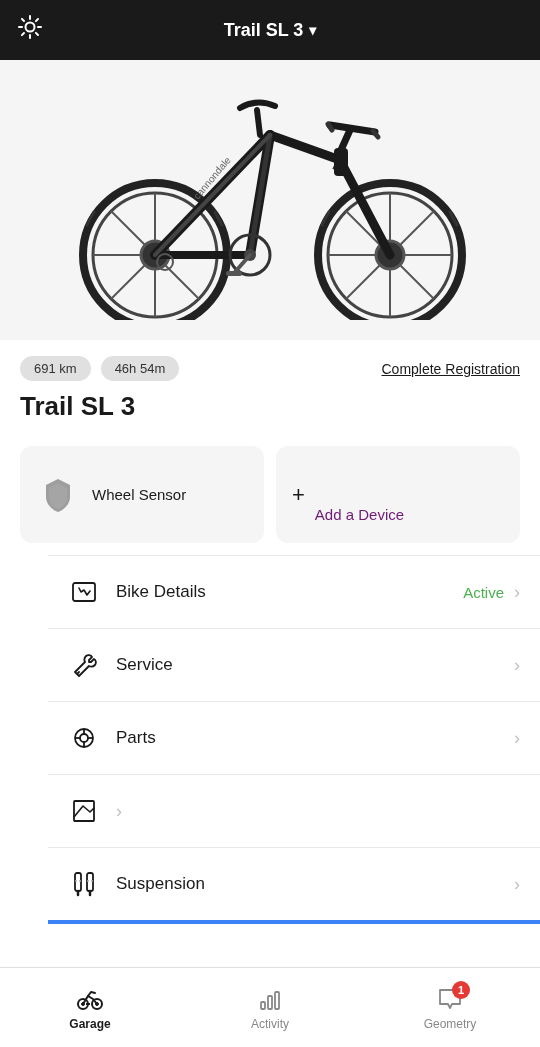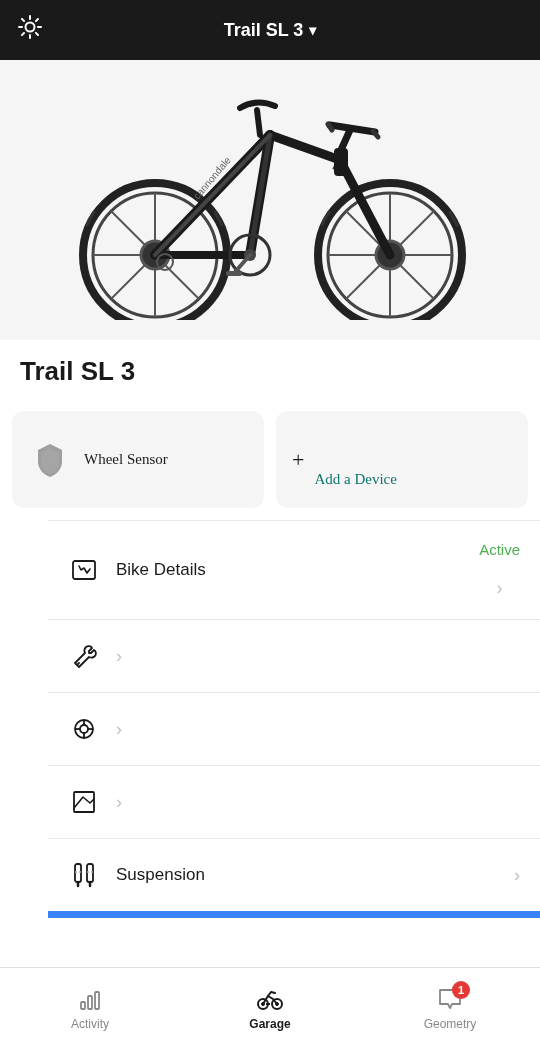--- a/index.html
+++ b/index.html
@@ -84,23 +84,22 @@
       font-size: 26px;
       font-weight: 700;
       color: #1a1a1a;
       margin-bottom: 16px;
     }
 
     
     .device-cards {
       display: flex;
       gap: 12px;
-      padding: 0 12px;
+      padding: 0 20px;
       margin-bottom: 8px;
-      font-family: Liberation Serif, serif;
     }
     .device-card {
       flex: 1;
       background: #f5f5f5;
       border-radius: 12px;
       padding: 20px 16px;
       display: flex;
       align-items: center;
       gap: 12px;
       cursor: pointer;
@@ -129,59 +128,58 @@
     }
     .add-icon {
       font-size: 22px;
       color: #1a1a1a;
       font-weight: 300;
       line-height: 1;
     }
     .add-label {
       font-size: 15px;
       font-weight: 500;
-      color: #0f766e;
+      color: #701a75;
       margin-top: 40px;
     }
 
     
     .menu-list {
       margin-top: 12px;
       padding-left: 48px;
     }
     .menu-item {
       display: flex;
       align-items: center;
       padding: 20px 20px;
       border-top: 1px solid #e8e8e8;
       cursor: pointer;
     }
     .menu-item:last-child {
-      border-bottom: 7px solid #3b82f6;
+      border-bottom: 4px solid #3b82f6;
     }
     .menu-item-icon {
       width: 32px;
       height: 32px;
       display: flex;
       align-items: center;
       justify-content: center;
       margin-right: 16px;
       flex-shrink: 0;
     }
     .menu-item-label {
       font-size: 17px;
       font-weight: 400;
       color: #1a1a1a;
       flex: 1;
     }
     .menu-item-right {
       display: flex;
       align-items: center;
-      gap: 20px;
-      flex-direction: column;
+      gap: 10px;
     }
     .active-text {
       color: #7c7c7c;
       font-size: 15px;
     }
     .active-text.green {
       color: #4CAF50;
     }
     .chevron-right {
       color: #c0c0c0;
@@ -334,20 +332,25 @@
       <path d="M37 145 Q40 138 44 132" stroke="#333" stroke-width="3" stroke-linecap="round"></path>
       <path d="M172 145 Q168 138 165 132" stroke="#333" stroke-width="3" stroke-linecap="round"></path>
       <path d="M272 145 Q275 138 279 132" stroke="#333" stroke-width="3" stroke-linecap="round"></path>
       <path d="M407 145 Q403 138 400 132" stroke="#333" stroke-width="3" stroke-linecap="round"></path>
 
       <text x="148" y="120" font-size="10" fill="#666" transform="rotate(-50, 148, 120)" font-family="Arial">cannondale</text>
     </svg>
   </div>
 
   <div class="bike-info">
+    <div class="stats-row">
+      <span class="stat-badge">691 km</span>
+      <span class="stat-badge">46h 54m</span>
+      <span class="complete-registration">Complete Registration</span>
+    </div>
     <div class="bike-name">Trail SL 3</div>
   </div>
 
   <div class="device-cards">
     <div class="device-card">
       <div class="device-icon">
 
         <svg width="44" height="44" viewBox="0 0 44 44" fill="none">
           <path d="M22 6 L10 12 L10 24 C10 31 16 37 22 39 C28 37 34 31 34 24 L34 12 Z" fill="#888" opacity="0.8"></path>
           <path d="M22 10 L13 15 L13 24 C13 29.5 17 34.5 22 36 C27 34.5 31 29.5 31 24 L31 15 Z" fill="#aaa" opacity="0.6"></path>
@@ -376,36 +379,38 @@
         <span class="chevron-right">›</span>
       </div>
     </div>
 
     <div class="menu-item">
       <div class="menu-item-icon">
         <svg width="26" height="26" viewBox="0 0 26 26" fill="none">
           <path d="M8 20 L6 22 L4 20 L14 10 C13 8 13.5 5.5 15 4 C17 2.5 20 3 21 5 L18 8 L18 10 L20 10 L23 7 C25 8 25.5 11 24 13 C22.5 14.5 20 15 18 14 L8 24 L6 22 Z" stroke="#1a1a1a" stroke-width="1.8" stroke-linecap="round" stroke-linejoin="round" fill="none"></path>
         </svg>
       </div>
+      <span class="menu-item-label">Service</span>
       <div class="menu-item-right">
         <span class="chevron-right">›</span>
       </div>
     </div>
 
     <div class="menu-item">
       <div class="menu-item-icon">
         <svg width="26" height="26" viewBox="0 0 26 26" fill="none">
           <circle cx="13" cy="13" r="9" stroke="#1a1a1a" stroke-width="1.8"></circle>
           <circle cx="13" cy="13" r="4" stroke="#1a1a1a" stroke-width="1.8"></circle>
           <line x1="13" y1="4" x2="13" y2="9" stroke="#1a1a1a" stroke-width="1.8"></line>
           <line x1="13" y1="17" x2="13" y2="22" stroke="#1a1a1a" stroke-width="1.8"></line>
           <line x1="4" y1="13" x2="9" y2="13" stroke="#1a1a1a" stroke-width="1.8"></line>
           <line x1="17" y1="13" x2="22" y2="13" stroke="#1a1a1a" stroke-width="1.8"></line>
         </svg>
       </div>
+      <span class="menu-item-label">Parts</span>
       <div class="menu-item-right">
         <span class="chevron-right">›</span>
       </div>
     </div>
 
     <div class="menu-item">
       <div class="menu-item-icon">
         <svg width="26" height="26" viewBox="0 0 26 26" fill="none">
           <rect x="3" y="3" width="20" height="20" rx="1" stroke="#1a1a1a" stroke-width="1.8"></rect>
           <path d="M3 19 L12 8 L19 14 L23 10" stroke="#1a1a1a" stroke-width="1.6" stroke-linecap="round" stroke-linejoin="round"></path>
@@ -433,46 +438,46 @@
         <span class="chevron-right">›</span>
       </div>
     </div>
 
   </div>
 </div>
 
 <div class="bottom-nav">
 
   <div class="nav-item">
-    <div class="nav-icon">
-      <svg width="26" height="26" viewBox="0 0 26 26" fill="none">
-        <rect x="4" y="16" width="4" height="7" rx="1" stroke="#888" stroke-width="1.8"></rect>
-        <rect x="11" y="10" width="4" height="13" rx="1" stroke="#888" stroke-width="1.8"></rect>
-        <rect x="18" y="6" width="4" height="17" rx="1" stroke="#888" stroke-width="1.8"></rect>
-      </svg>
-    </div>
-    <span class="nav-label">Activity</span>
-  </div>
-
-  <div class="nav-item">
     <div class="nav-icon active">
       <svg width="28" height="26" viewBox="0 0 28 26" fill="none">
 
         <circle cx="7" cy="18" r="5" stroke="#1a1a1a" stroke-width="2"></circle>
         <circle cx="21" cy="18" r="5" stroke="#1a1a1a" stroke-width="2"></circle>
         <circle cx="7" cy="18" r="1.5" fill="#1a1a1a"></circle>
         <circle cx="21" cy="18" r="1.5" fill="#1a1a1a"></circle>
         <path d="M7 18 L12 10 L17 13 L21 18" stroke="#1a1a1a" stroke-width="2" stroke-linecap="round" stroke-linejoin="round"></path>
         <path d="M12 10 L15 6 L19 7" stroke="#1a1a1a" stroke-width="2" stroke-linecap="round" stroke-linejoin="round"></path>
         <line x1="10" y1="18" x2="14" y2="18" stroke="#1a1a1a" stroke-width="2"></line>
       </svg>
     </div>
     <span class="nav-label active">Garage</span>
   </div>
 
+  <div class="nav-item">
+    <div class="nav-icon">
+      <svg width="26" height="26" viewBox="0 0 26 26" fill="none">
+        <rect x="4" y="16" width="4" height="7" rx="1" stroke="#888" stroke-width="1.8"></rect>
+        <rect x="11" y="10" width="4" height="13" rx="1" stroke="#888" stroke-width="1.8"></rect>
+        <rect x="18" y="6" width="4" height="17" rx="1" stroke="#888" stroke-width="1.8"></rect>
+      </svg>
+    </div>
+    <span class="nav-label">Activity</span>
+  </div>
+
 
   <div class="nav-item">
     <div class="nav-icon">
       <svg width="26" height="26" viewBox="0 0 26 26" fill="none">
         <path d="M3 4 L23 4 L23 18 L15 18 L13 22 L11 18 L3 18 Z" stroke="#888" stroke-width="1.8" stroke-linejoin="round" fill="none"></path>
       </svg>
       <span class="badge">1</span>
     </div>
     <span class="nav-label">Geometry</span>
   </div>

